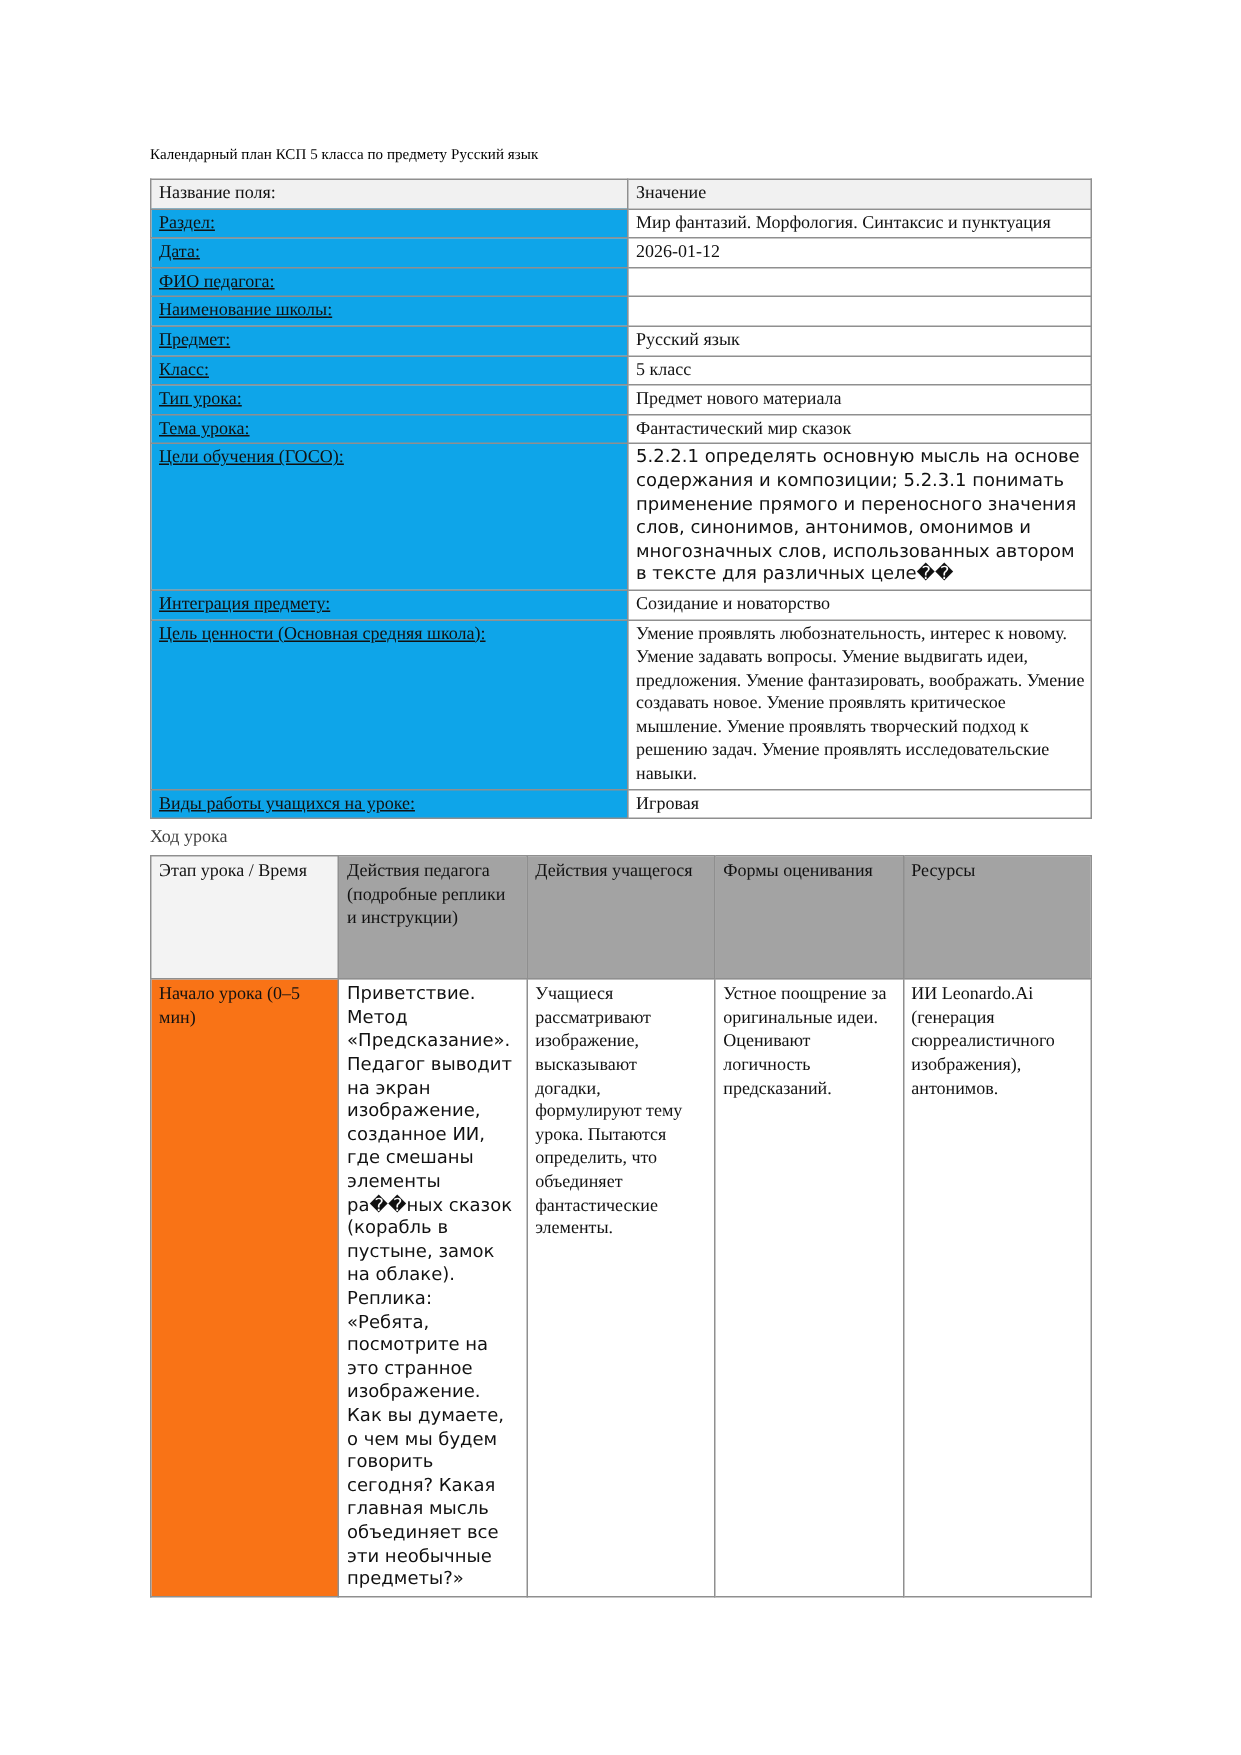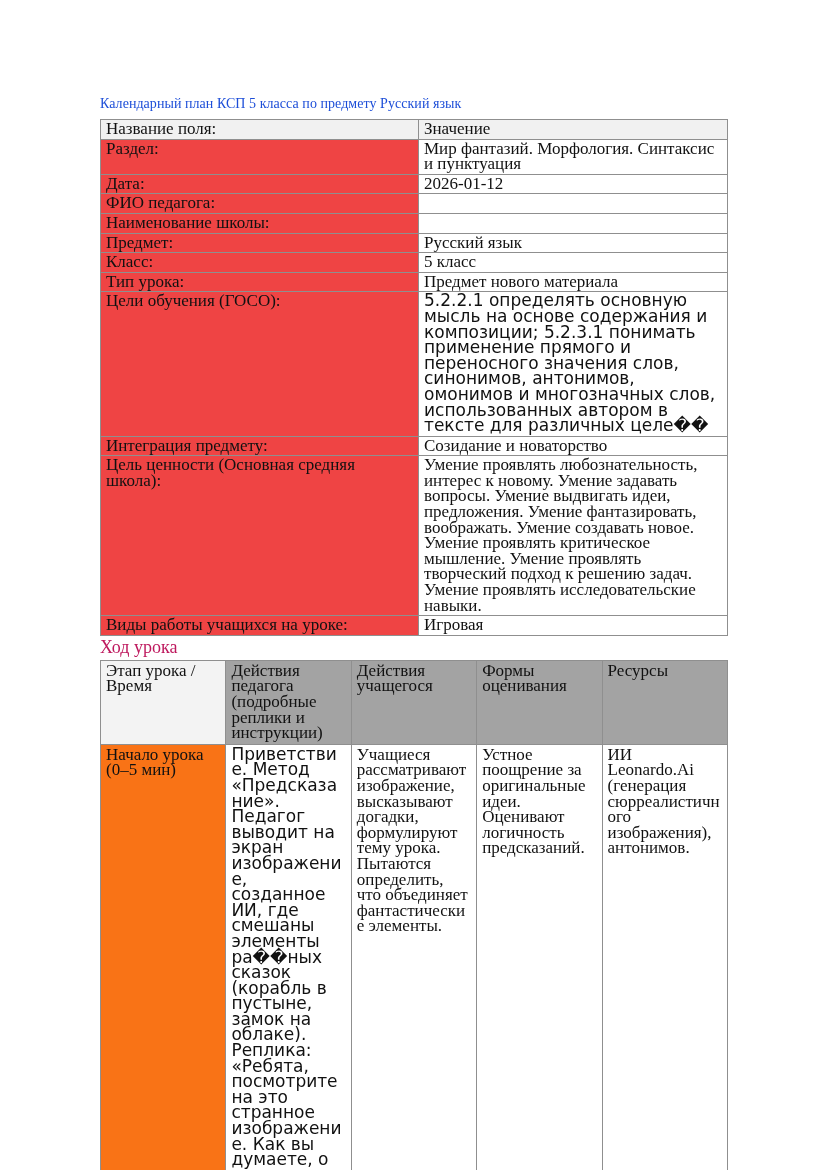--- a/index.html
+++ b/index.html
@@ -17,56 +17,57 @@
   }
   .page {
     position: relative;
     width: 827px;
     height: 1170px;
     box-sizing: border-box;
     padding: 96px 100px 0 100px;
     background: #ffffff;
   }
   .doc-title {
-    font-size: 14px;
+    font-size: 10px;
     line-height: 16px;
     margin: 0 0 7px 0;
     font-weight: normal;
-    color: #1d4ed8;
+    color: #000000;
     letter-spacing: 0.05px;
   }
   .section-label {
-    font-size: 18px;
+    font-size: 12px;
     line-height: 16px;
     margin: 3px 0 5px 0;
-    color: #be185d;
+    color: #404040;
   }
   table {
     border-collapse: collapse;
     width: 627px;
     table-layout: fixed;
-    font-size: 17px;
+    font-size: 12px;
     line-height: 15.6px;
   }
   table td {
     border: 1px solid #8f8f8f;
     vertical-align: top;
     padding: 1px 4px 2px 5px;
     word-wrap: break-word;
     overflow-wrap: break-word;
     color: #111111;
   }
   
   .t-fields col.c-key { width: 318px; }
   .t-fields col.c-val { width: 309px; }
   .t-fields tr.head td {
     background: #f1f1f1;
   }
   .t-fields tr.body td.key {
-    background: #ef4444;
+    background: #0ea5e9;
+    text-decoration: underline;
   }
   .t-fields tr.body td.val {
     background: #ffffff;
   }
   .t-fields td {
     height: 15px;
   }
   
   .t-flow {
     margin-top: 0;
@@ -133,20 +134,24 @@
       </tr>
       <tr class="body">
         <td class="key">Класс:</td>
         <td class="val">5 класс</td>
       </tr>
       <tr class="body">
         <td class="key">Тип урока:</td>
         <td class="val">Предмет нового материала</td>
       </tr>
       <tr class="body">
+        <td class="key">Тема урока:</td>
+        <td class="val">Фантастический мир сказок</td>
+      </tr>
+      <tr class="body">
         <td class="key">Цели обучения (ГОСО):</td>
         <td class="val repl">5.2.2.1 определять основную мысль на основе содержания и композиции; 5.2.3.1 понимать применение прямого и переносного значения слов, синонимов, антонимов, омонимов и многозначных слов, использованных автором в тексте для различных целе��</td>
       </tr>
       <tr class="body">
         <td class="key">Интеграция предмету:</td>
         <td class="val">Созидание и новаторство</td>
       </tr>
       <tr class="body">
         <td class="key">Цель ценности (Основная средняя школа):</td>
         <td class="val">Умение проявлять любознательность, интерес к новому. Умение задавать вопросы. Умение выдвигать идеи, предложения. Умение фантазировать, воображать. Умение создавать новое. Умение проявлять критическое мышление. Умение проявлять творческий подход к решению задач. Умение проявлять исследовательские навыки.</td>

